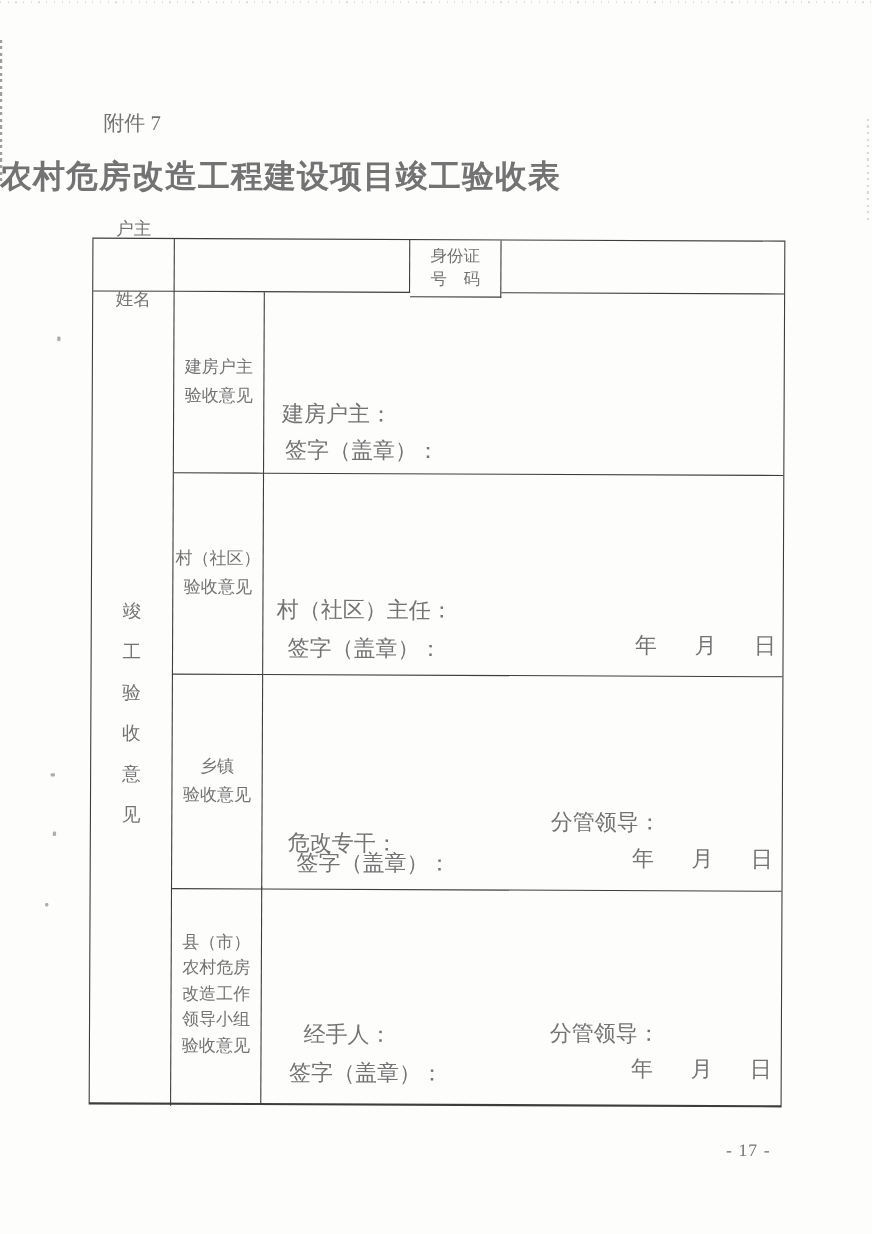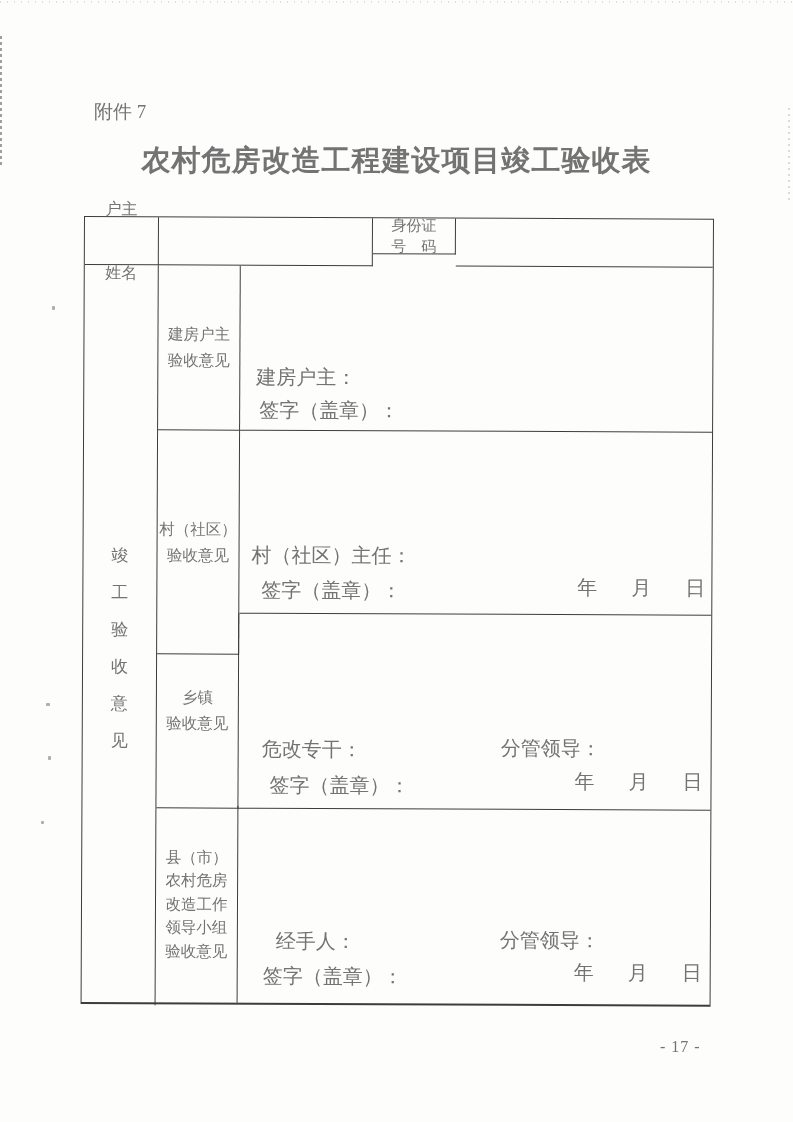--- a/index.html
+++ b/index.html
@@ -16,21 +16,20 @@
     position: absolute;
     left: 94px;
     top: 99px;
     font-size: 19px;
   }
   .title {
     position: absolute;
     left: 0;
     top: 141px;
     width: 100%;
-    text-align: center;
     font-size: 29px;
     font-weight: bold;
     letter-spacing: 1px;
   }
   
   .tbl {
     position: absolute;
     left: 84px;
     top: 216px;
     width: 630px;
@@ -52,56 +51,56 @@
   .center-cell {
     display: flex;
     flex-direction: column;
     align-items: center;
     justify-content: center;
     text-align: center;
   }
   
   .h-name-label { left: 0;     top: 0; width: 74px;  height: 48px; gap: 42px; }
   .h-name-value { left: 74px;  top: 0; width: 214px; height: 48px; }
-  .h-id-label   { left: 288px; top: 0; width: 83px;  height: 36px; font-size: 15px; }
+  .h-id-label   { left: 288px; top: 0; width: 83px;  height: 52px; font-size: 15px; }
   .h-id-value   { left: 371px; top: 0; width: 257px; height: 48px; border-right: 0; }
   .h-id-label .ln { white-space: pre; }
   
   .v-label {
     left: 0; top: 48px; width: 74px; height: 740px;
     text-align: center;
     padding-top: 272px;
     font-size: 17px;
     line-height: 37px;
     letter-spacing: 0;
   }
   
   .s-label { left: 74px; width: 82px; font-size: 15.5px; line-height: 26px; }
   .s1l { top: 48px;  height: 165px; }
-  .s2l { top: 213px; height: 224px; text-align: center; }
+  .s2l { top: 213px; height: 183px; text-align: center; }
   .s3l { top: 396px; height: 195px; }
   .s4l { top: 588px; height: 197px; line-height: 23.5px; }
   
   .s-content { left: 156px; width: 472px; border-right: 0; }
   .s1c { top: 48px;  height: 165px; }
   .s2c { top: 213px; height: 183px; }
   .s3c { top: 396px; height: 195px; }
   .s4c { top: 591px; height: 197px; }
   .s4c.cell, .s3c.cell, .s2c.cell, .s1c.cell { }
   .no-bb { border-bottom: 0 !important; }
   .fld { position: absolute; white-space: nowrap; font-size: 20px; }
   
   .s1-f1   { left: 16px;  top: 98px; }
   .s1-sign { left: 19px;  top: 131px; }
   
   .s2-f1   { left: 12px;  top: 111px; }
   .s2-sign { left: 22px;  top: 146px; }
   .s2-date { left: 338px; top: 142px; }
   
-  .s3-f1   { left: 23px;  top: 122px; text-align: center; }
+  .s3-f1   { left: 23px;  top: 140px; text-align: center; }
   .s3-f2   { left: 262px; top: 120px; }
   .s3-sign { left: 31px;  top: 158px; }
   .s3-date { left: 336px; top: 153px; }
   
   .s4-f1   { left: 38px;  top: 119px; }
   .s4-f2   { left: 262px; top: 117px; }
   .s4-sign { left: 25px;  top: 154px; }
   .s4-date { left: 336px; top: 149px; }
   .date-row { display: flex; gap: 34px; }
   

